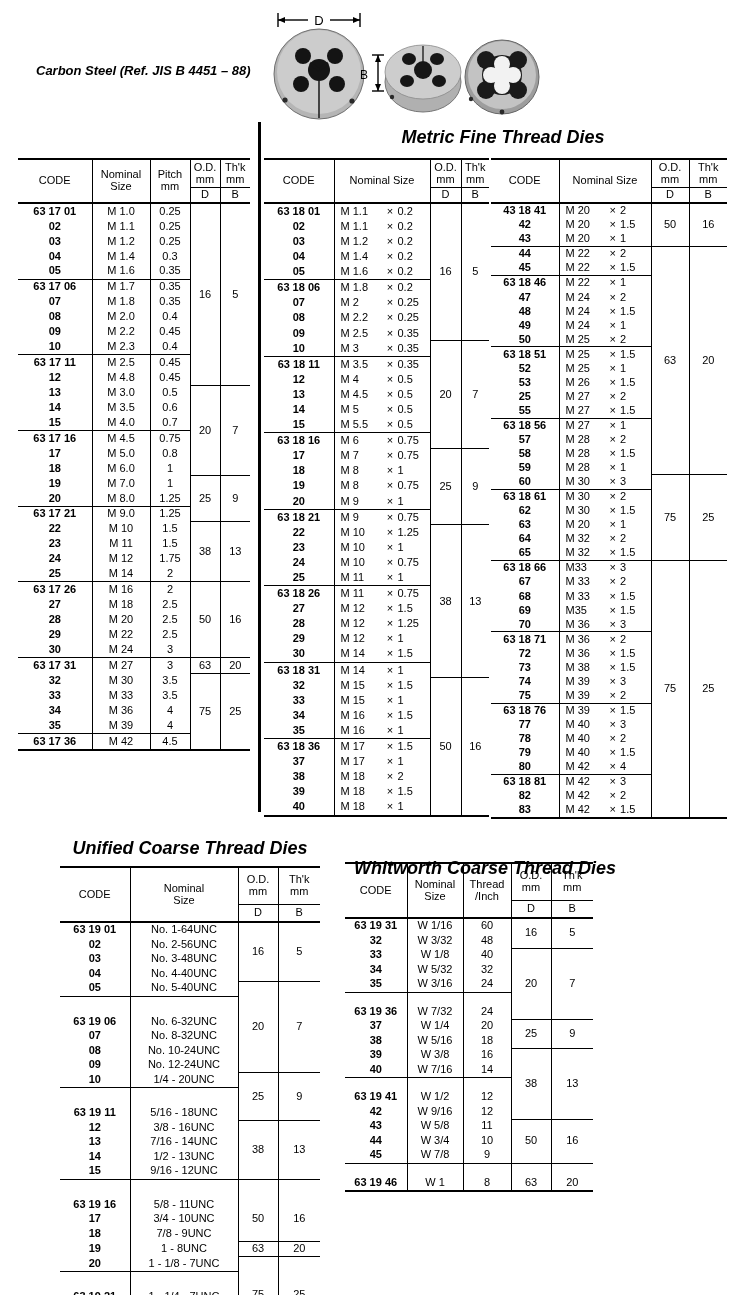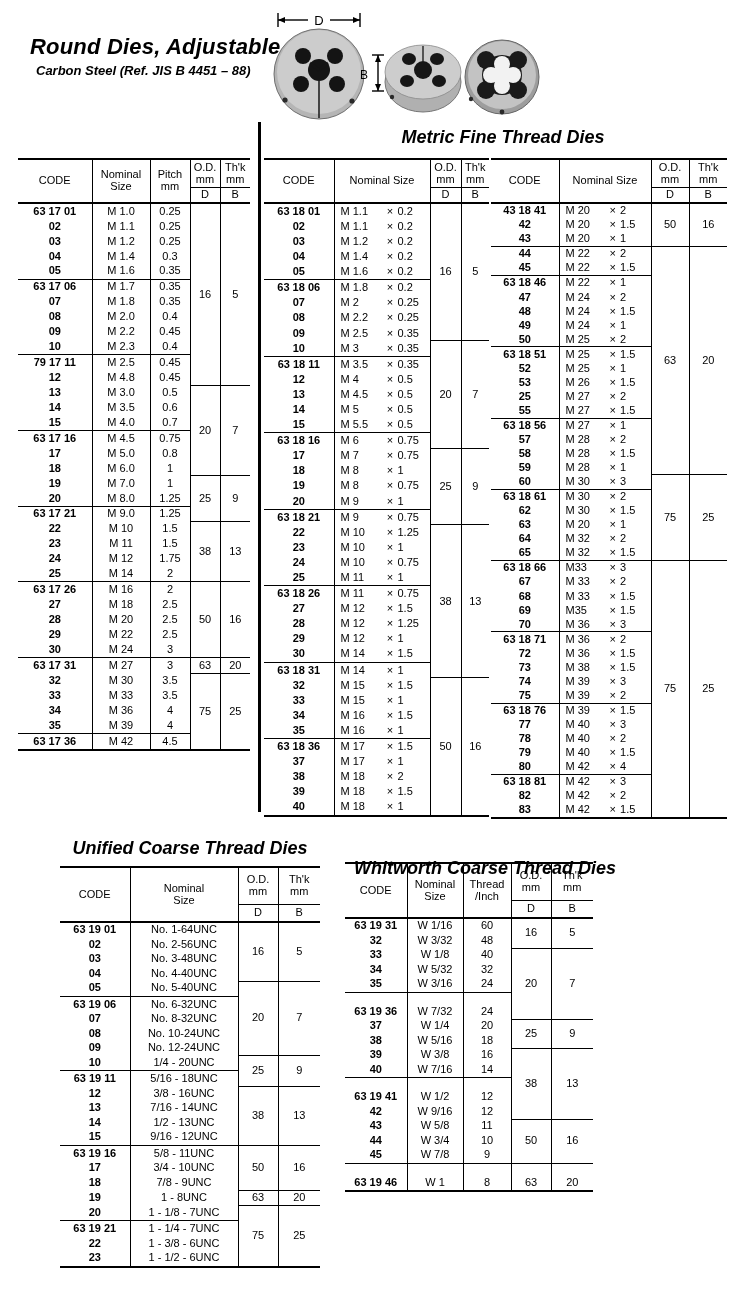--- a/index.html
+++ b/index.html
@@ -27,40 +27,39 @@
   .t-coarse tbody td{height:14.94px;}
   .t-fineL  tbody td{height:15.10px;}
   .t-fineR  tbody td{height:14.05px;}
   .t-uni    tbody td{height:14.50px;}
   .t-whit   tbody td{height:14.50px;}
 
   .c-code{font-weight:bold;text-align:right;padding-right:6px;white-space:nowrap;}
   .c-size,.c-pitch{text-align:left;padding-left:6px;white-space:nowrap;}
   .c-od{border-top:1.5px solid #000;}
   tr.gstart td{border-top:1.5px solid #000;}
-  .gappy tr.gstart:not(:first-child) td{padding-top:1px;}
+  .gappy tr.gstart:not(:first-child) td{padding-top:18px;}
   .t-whit.gappy tr.gstart:not(:first-child) td{padding-top:12px;}
 
   .c-nom{text-align:left;}
   .nomflex{display:flex;}
   .ns{flex:0 0 44%;text-align:left;padding-left:6px;white-space:nowrap;}
   .nx{flex:0 0 16%;text-align:center;}
   .np{flex:1;text-align:left;white-space:nowrap;}
   .c-plain{text-align:center;white-space:nowrap;}
   .c-wnom{text-align:left;padding-left:7px;white-space:nowrap;}
   .c-thread{text-align:right;padding-right:13px;white-space:nowrap;}
 
   svg text{font-family:"Liberation Sans",sans-serif;}
 </style>
 </head>
 <body>
 
 <div class="page">
 
-  <div class="abs main-title" style="left:30px;top:34px;">Round Dies, Adjustable</div>
   <div class="abs sub-title" style="left:36px;top:63px;">Carbon Steel  (Ref. JIS B 4451 – 88)</div>
 
   <div class="abs" style="left:268px;top:2px;width:285px;height:120px;">
     <svg width="285" height="120" viewBox="0 0 285 120">
 
       <g stroke="#000" stroke-width="1.4">
         <line x1="10" y1="11" x2="10" y2="25"></line>
         <line x1="92" y1="11" x2="92" y2="25"></line>
         <line x1="10" y1="18" x2="40" y2="18"></line>
         <line x1="62" y1="18" x2="92" y2="18"></line>
@@ -199,21 +198,21 @@
             <td class="c-code">09</td>
             <td class="c-size bl">M 2.2</td>
             <td class="c-pitch bl">0.45</td>
           </tr>
           <tr>
             <td class="c-code">10</td>
             <td class="c-size bl">M 2.3</td>
             <td class="c-pitch bl">0.4</td>
           </tr>
           <tr class="gstart">
-            <td class="c-code">79 17 11</td>
+            <td class="c-code">63 17 11</td>
             <td class="c-size bl">M 2.5</td>
             <td class="c-pitch bl">0.45</td>
           </tr>
           <tr>
             <td class="c-code">12</td>
             <td class="c-size bl">M 4.8</td>
             <td class="c-pitch bl">0.45</td>
           </tr>
           <tr>
             <td class="c-code">13</td>

